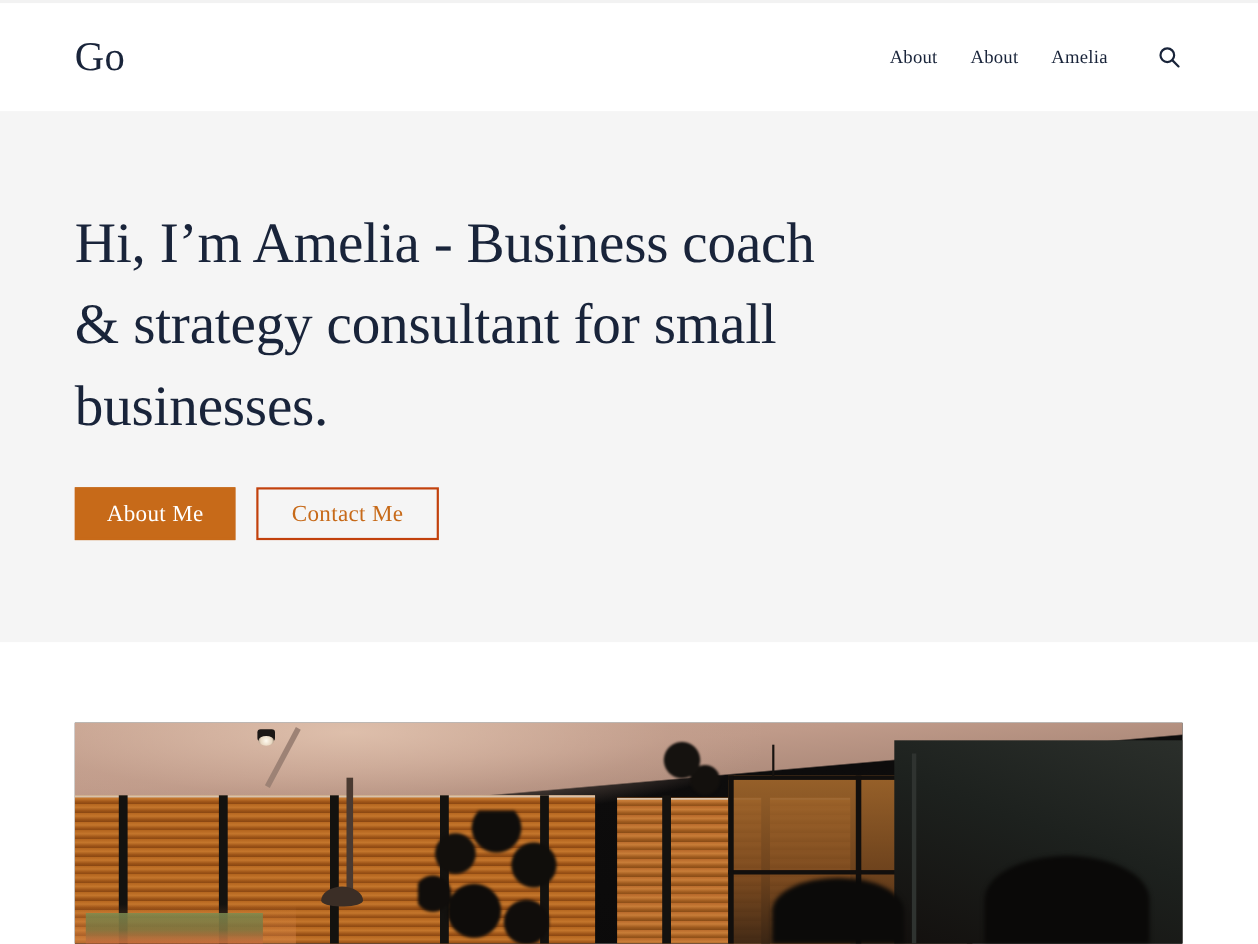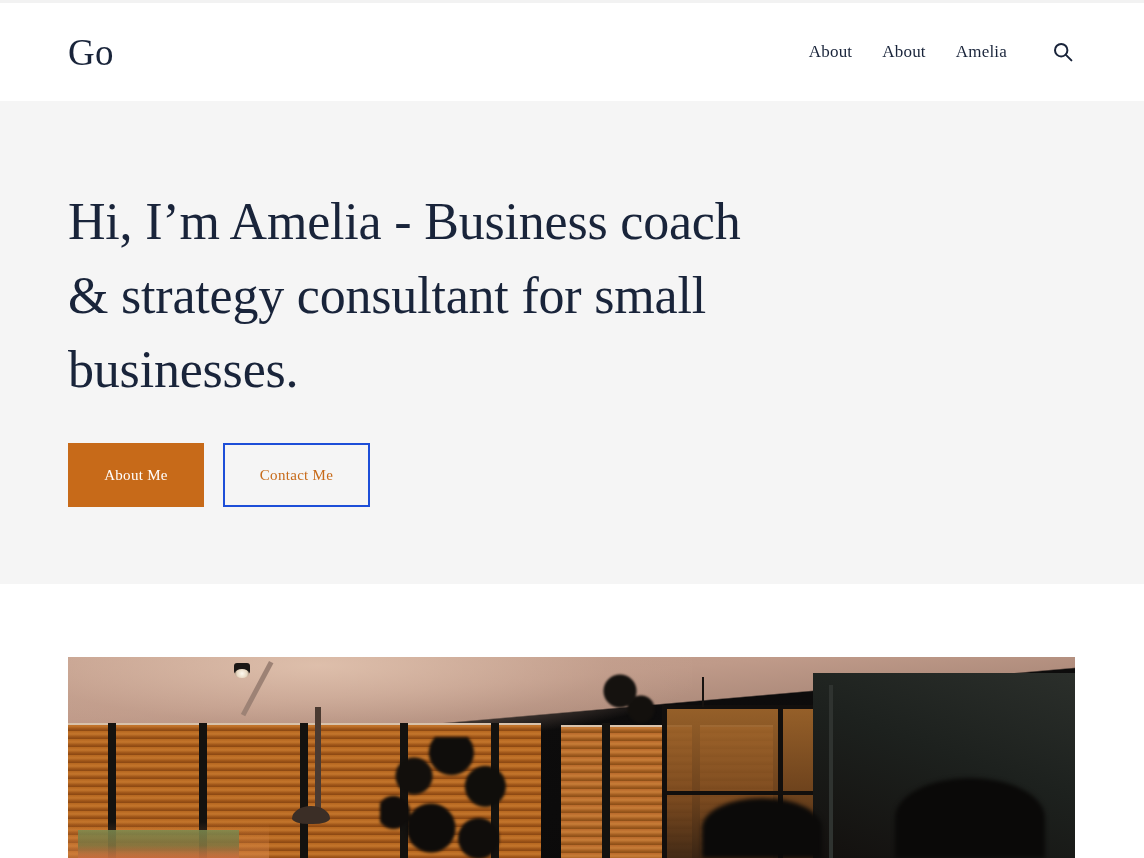--- a/index.html
+++ b/index.html
@@ -114,43 +114,43 @@
 
   .hero-actions {
     margin-top: 36px;
     display: flex;
     align-items: center;
     gap: 19px;
   }
 
   .btn {
     font-family: "Liberation Serif", "DejaVu Serif", serif;
-    font-size: 15px;
+    font-size: 21px;
     letter-spacing: 0.3px;
     text-decoration: none;
     display: inline-flex;
     align-items: center;
     justify-content: center;
-    height: 64px;
+    height: 48px;
     cursor: pointer;
     white-space: nowrap;
   }
 
   .btn-primary {
     background: #c76a19;
     color: #ffffff;
     border: 2px solid #c76a19;
     padding: 0 27px;
     min-width: 136px;
   }
 
   .btn-secondary {
     background: transparent;
     color: #c76a19;
-    border: 2px solid #1d4ed8;
+    border: 2px solid #c2410c;
     padding: 0 30px;
     min-width: 147px;
   }
 
   
   .photo-section {
     position: absolute;
     top: 584px; left: 0;
     width: 1144px;
     height: 274px;

